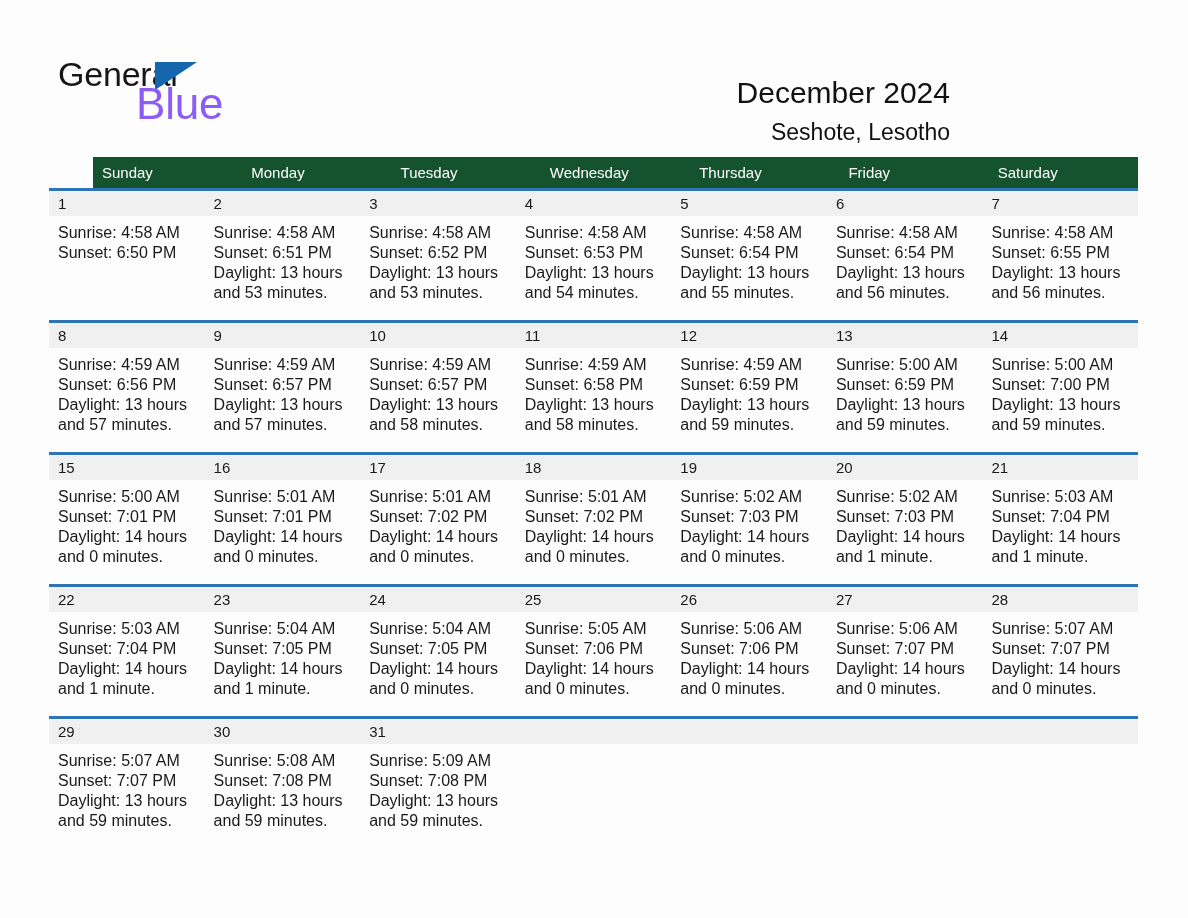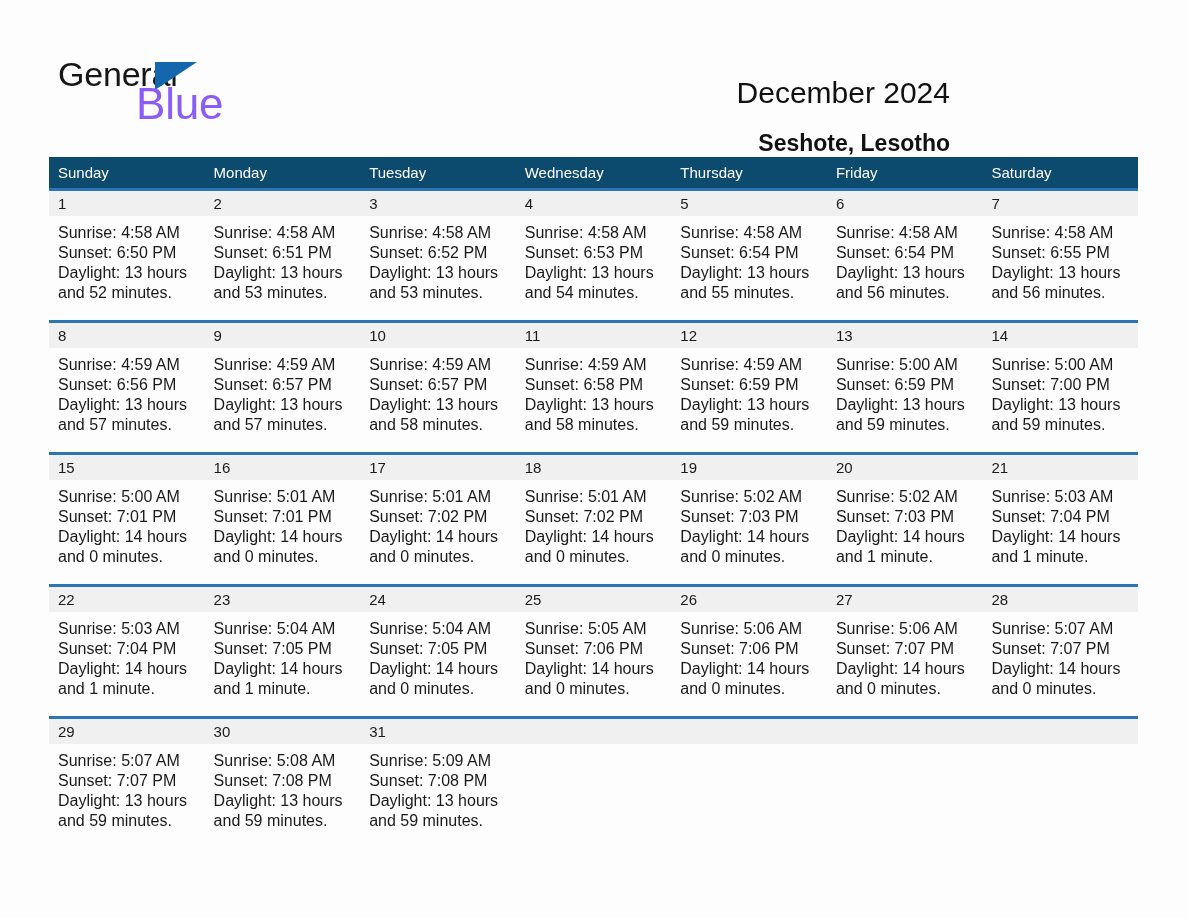--- a/index.html
+++ b/index.html
@@ -79,40 +79,41 @@
   }
   .cal-title {
     font-size: 30px;
     line-height: 50px;
     font-weight: 400;
     color: #111;
     white-space: nowrap;
     margin-top: 24px;
   }
   .cal-subtitle {
-    margin-top: 11px;
+    margin-top: 0;
     font-size: 23px;
     line-height: 28px;
-    font-weight: 700;
+    font-weight: 400;
     color: #111;
     white-space: nowrap;
   }
 
   
   .calendar {
     position: absolute;
     left: 49px;
     top: 157px;
     width: 1089px;
   }
 
   .weekday-row {
     display: flex;
-    background: #0c4a6e;
+    background: #14532d;
     height: 31px;
+    margin-left: 44px;
   }
   .weekday {
     flex: 1 1 0;
     color: #ffffff;
     font-size: 15px;
     line-height: 31px;
     padding-left: 9px;
     box-sizing: border-box;
     white-space: nowrap;
   }
@@ -181,21 +182,20 @@
       <div class="weekday">Friday</div>
       <div class="weekday">Saturday</div>
     </div>
 
     <div class="week">
       <div class="daycell">
         <div class="datenum">1</div>
         <div class="info">
           <div>Sunrise: 4:58 AM</div>
           <div>Sunset: 6:50 PM</div>
-          <div class="daylight">Daylight: 13 hours and 52 minutes.</div>
         </div>
       </div>
       <div class="daycell">
         <div class="datenum">2</div>
         <div class="info">
           <div>Sunrise: 4:58 AM</div>
           <div>Sunset: 6:51 PM</div>
           <div class="daylight">Daylight: 13 hours and 53 minutes.</div>
         </div>
       </div>

